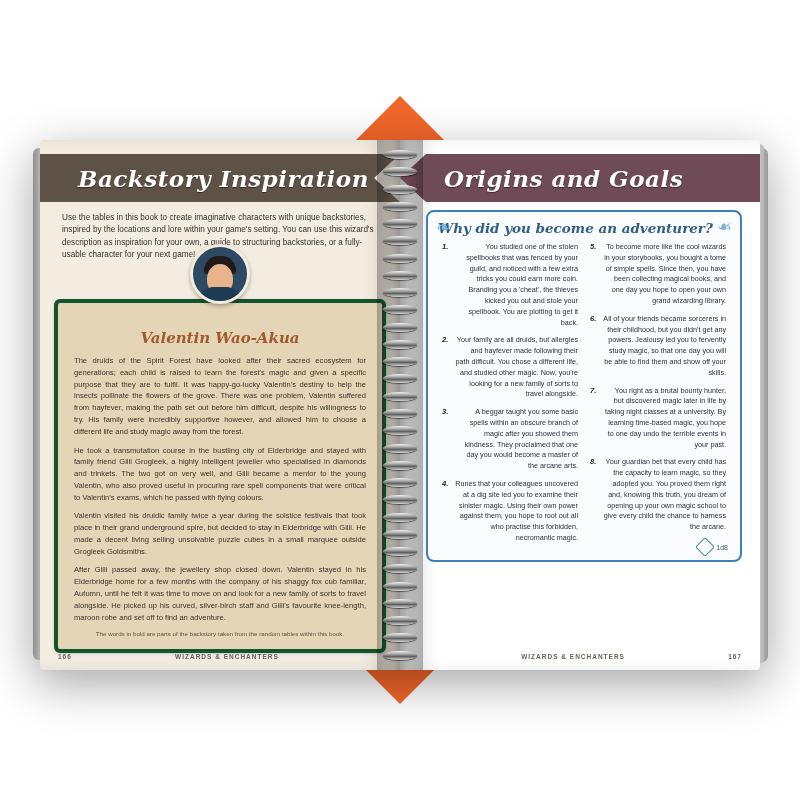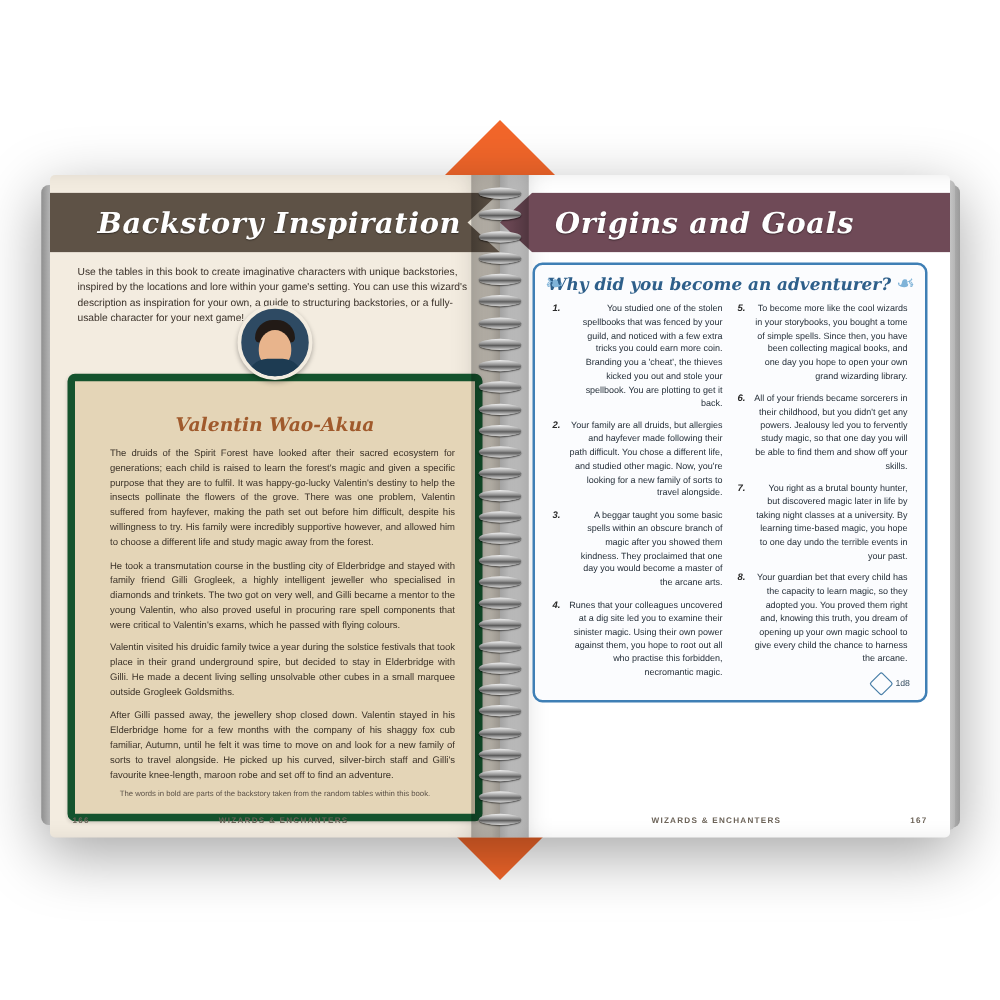--- a/index.html
+++ b/index.html
@@ -164,36 +164,36 @@
     background:#221a16;
   }
   .portrait .body{
     position:absolute;left:50%;bottom:-2px;transform:translateX(-50%);
     width:44px;height:16px;border-radius:16px 16px 0 0;
     background:#1d3b52;
   }
   .card{
     margin:34px 14px 0 14px;
     background:#e4d5b7;
-    border:6px solid #14532d;
+    border:4px solid #14532d;
     border-radius:6px;
     padding:26px 16px 12px 16px;
     box-shadow:0 1px 3px rgba(0,0,0,.15);
   }
   .char-name{
     text-align:center;
     font-family:"DejaVu Serif", serif;
     font-style:italic;
     font-weight:bold;
     font-size:15px;
     color:#a05a2c;
     margin:0 0 8px 0;
   }
   .body-text p{
-    margin:0 0 7px 12px;
+    margin:0 0 7px 0;
     font-size:7.6px;
     line-height:1.55;
     color:#3b3228;
     text-align:justify;
   }
   .footnote{
     margin-top:6px;
     text-align:center;
     font-size:6.2px;
     color:#5a5046;
@@ -295,21 +295,21 @@
       <div class="hair"></div>
       <div class="face"></div>
       <div class="body"></div>
     </div>
 
     <div class="card">
       <div class="char-name">Valentin Wao-Akua</div>
       <div class="body-text">
         <p>The druids of the Spirit Forest have looked after their sacred ecosystem for generations; each child is raised to learn the forest's magic and given a specific purpose that they are to fulfil. It was happy-go-lucky Valentin's destiny to help the insects pollinate the flowers of the grove. There was one problem, Valentin suffered from hayfever, making the path set out before him difficult, despite his willingness to try. His family were incredibly supportive however, and allowed him to choose a different life and study magic away from the forest.</p>
         <p>He took a transmutation course in the bustling city of Elderbridge and stayed with family friend Gilli Grogleek, a highly intelligent jeweller who specialised in diamonds and trinkets. The two got on very well, and Gilli became a mentor to the young Valentin, who also proved useful in procuring rare spell components that were critical to Valentin's exams, which he passed with flying colours.</p>
-        <p>Valentin visited his druidic family twice a year during the solstice festivals that took place in their grand underground spire, but decided to stay in Elderbridge with Gilli. He made a decent living selling unsolvable other cubes in a small marquee outside Grogleek Goldsmiths.</p>
+        <p>Valentin visited his druidic family twice a year during the solstice festivals that took place in their grand underground spire, but decided to stay in Elderbridge with Gilli. He made a decent living selling unsolvable puzzle cubes in a small marquee outside Grogleek Goldsmiths.</p>
         <p>After Gilli passed away, the jewellery shop closed down. Valentin stayed in his Elderbridge home for a few months with the company of his shaggy fox cub familiar, Autumn, until he felt it was time to move on and look for a new family of sorts to travel alongside. He picked up his curved, silver-birch staff and Gilli's favourite knee-length, maroon robe and set off to find an adventure.</p>
       </div>
       <div class="footnote">The words in bold are parts of the backstory taken from the random tables within this book.</div>
     </div>
 
     <div class="page-footer">
       <span class="pf-left">166</span>
       <span class="pf-center">WIZARDS &amp; ENCHANTERS</span>
       <span class="pf-right"></span>
     </div>

